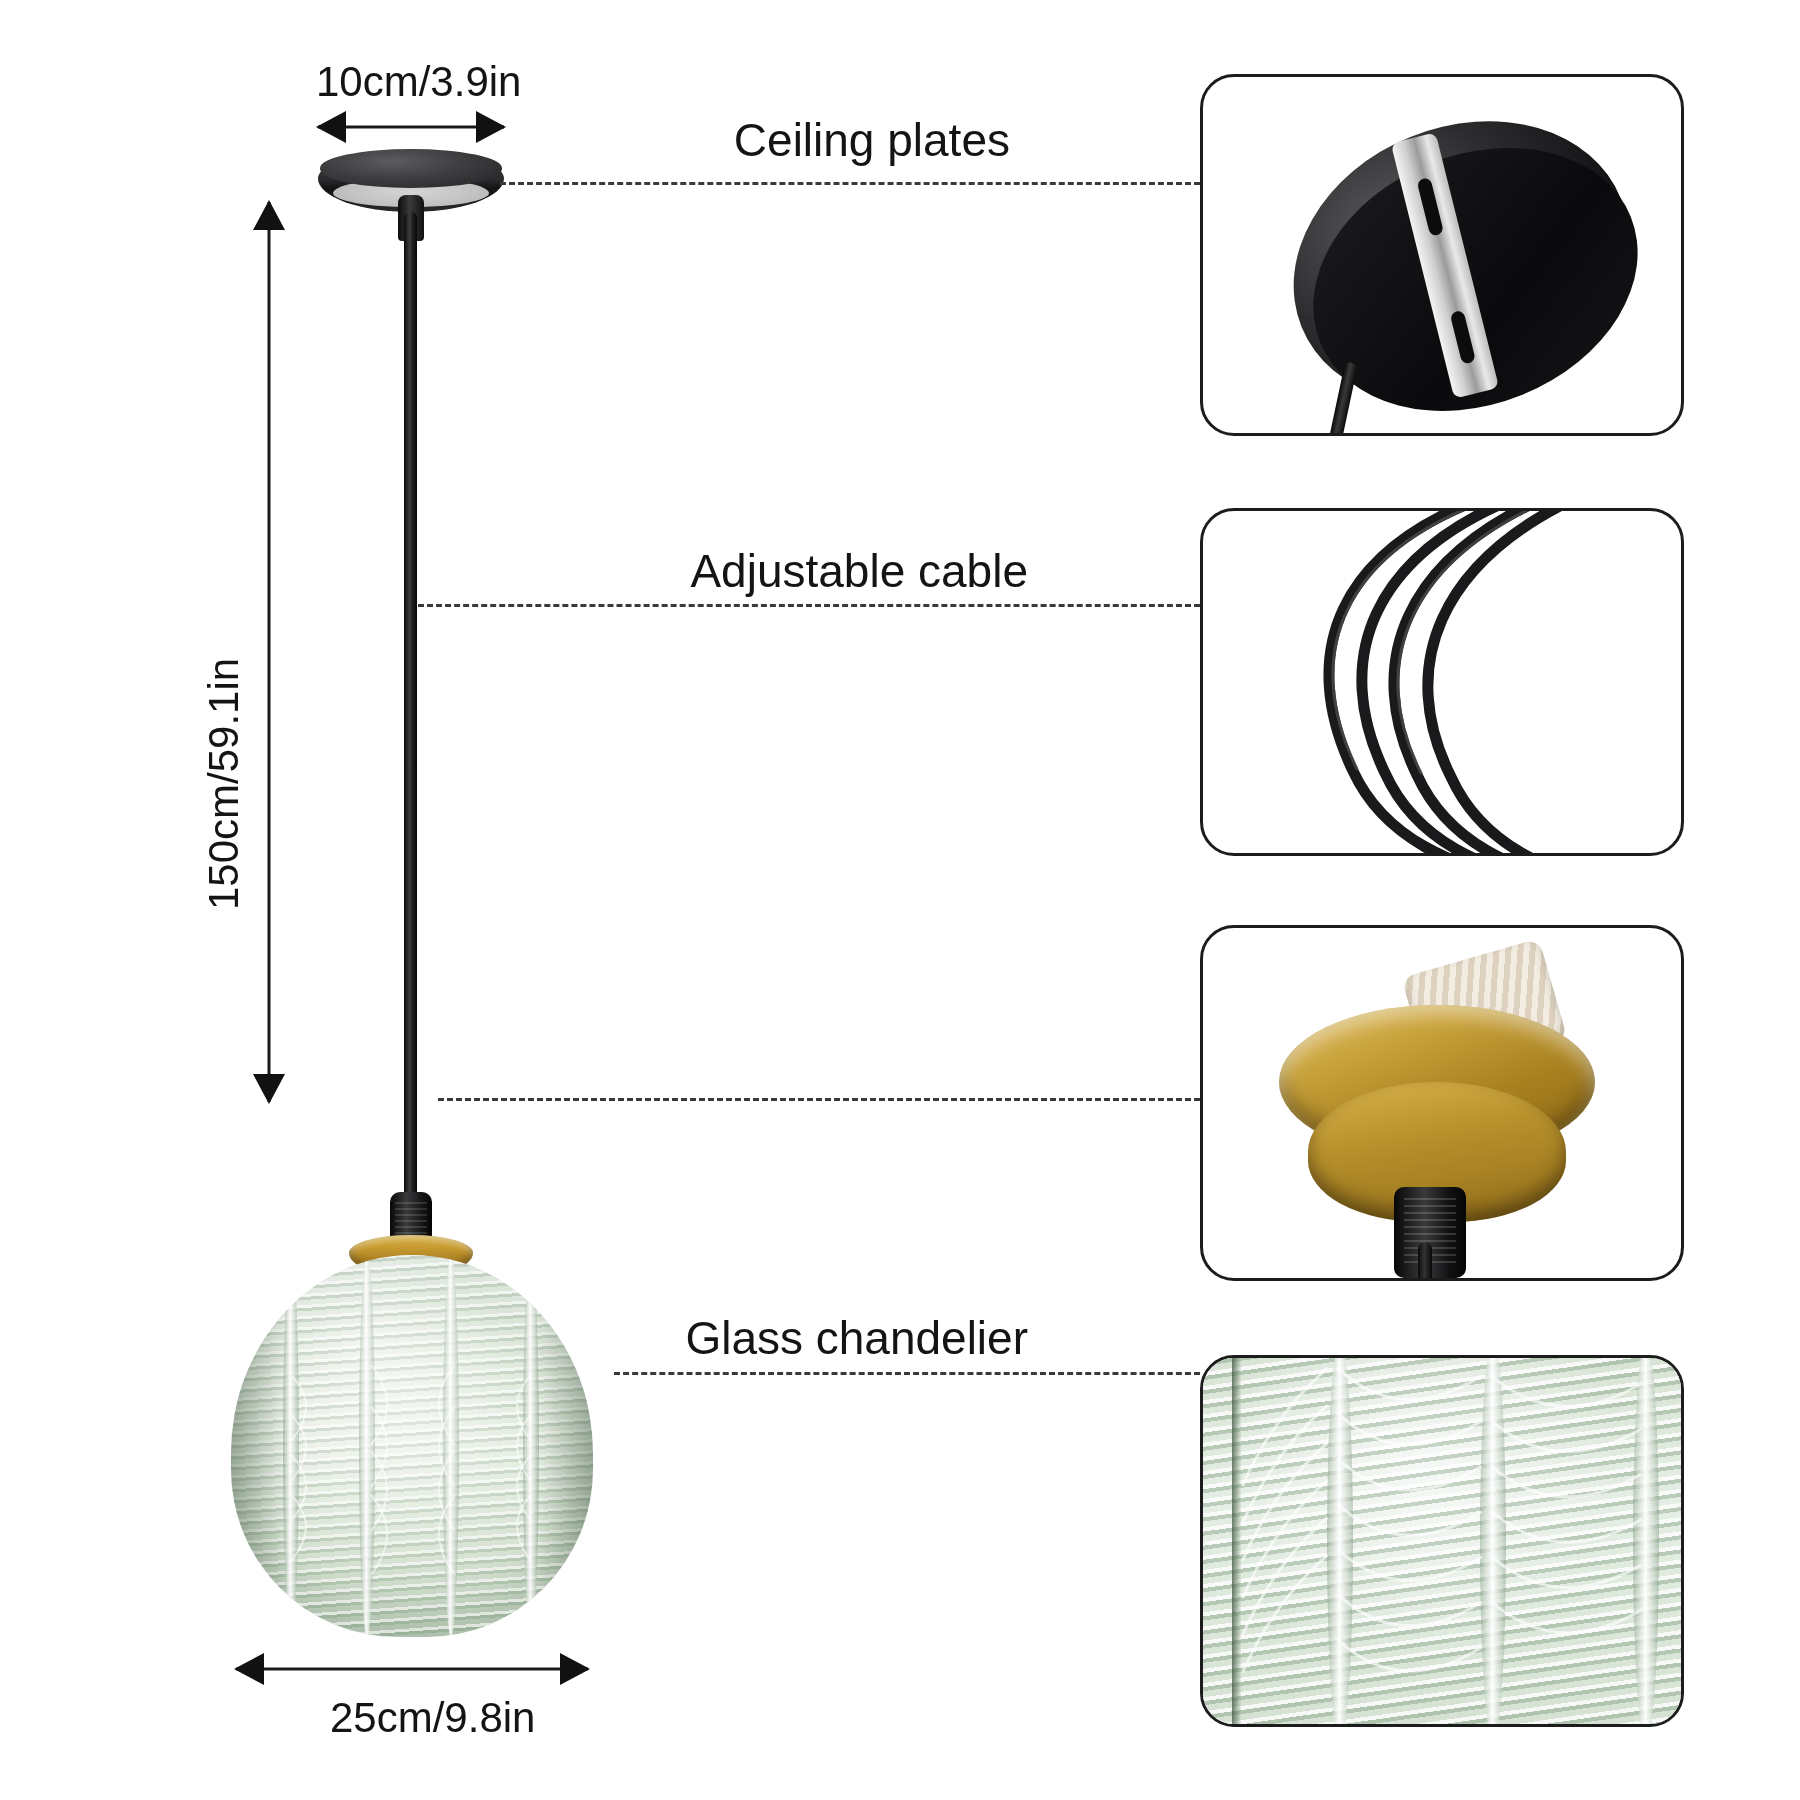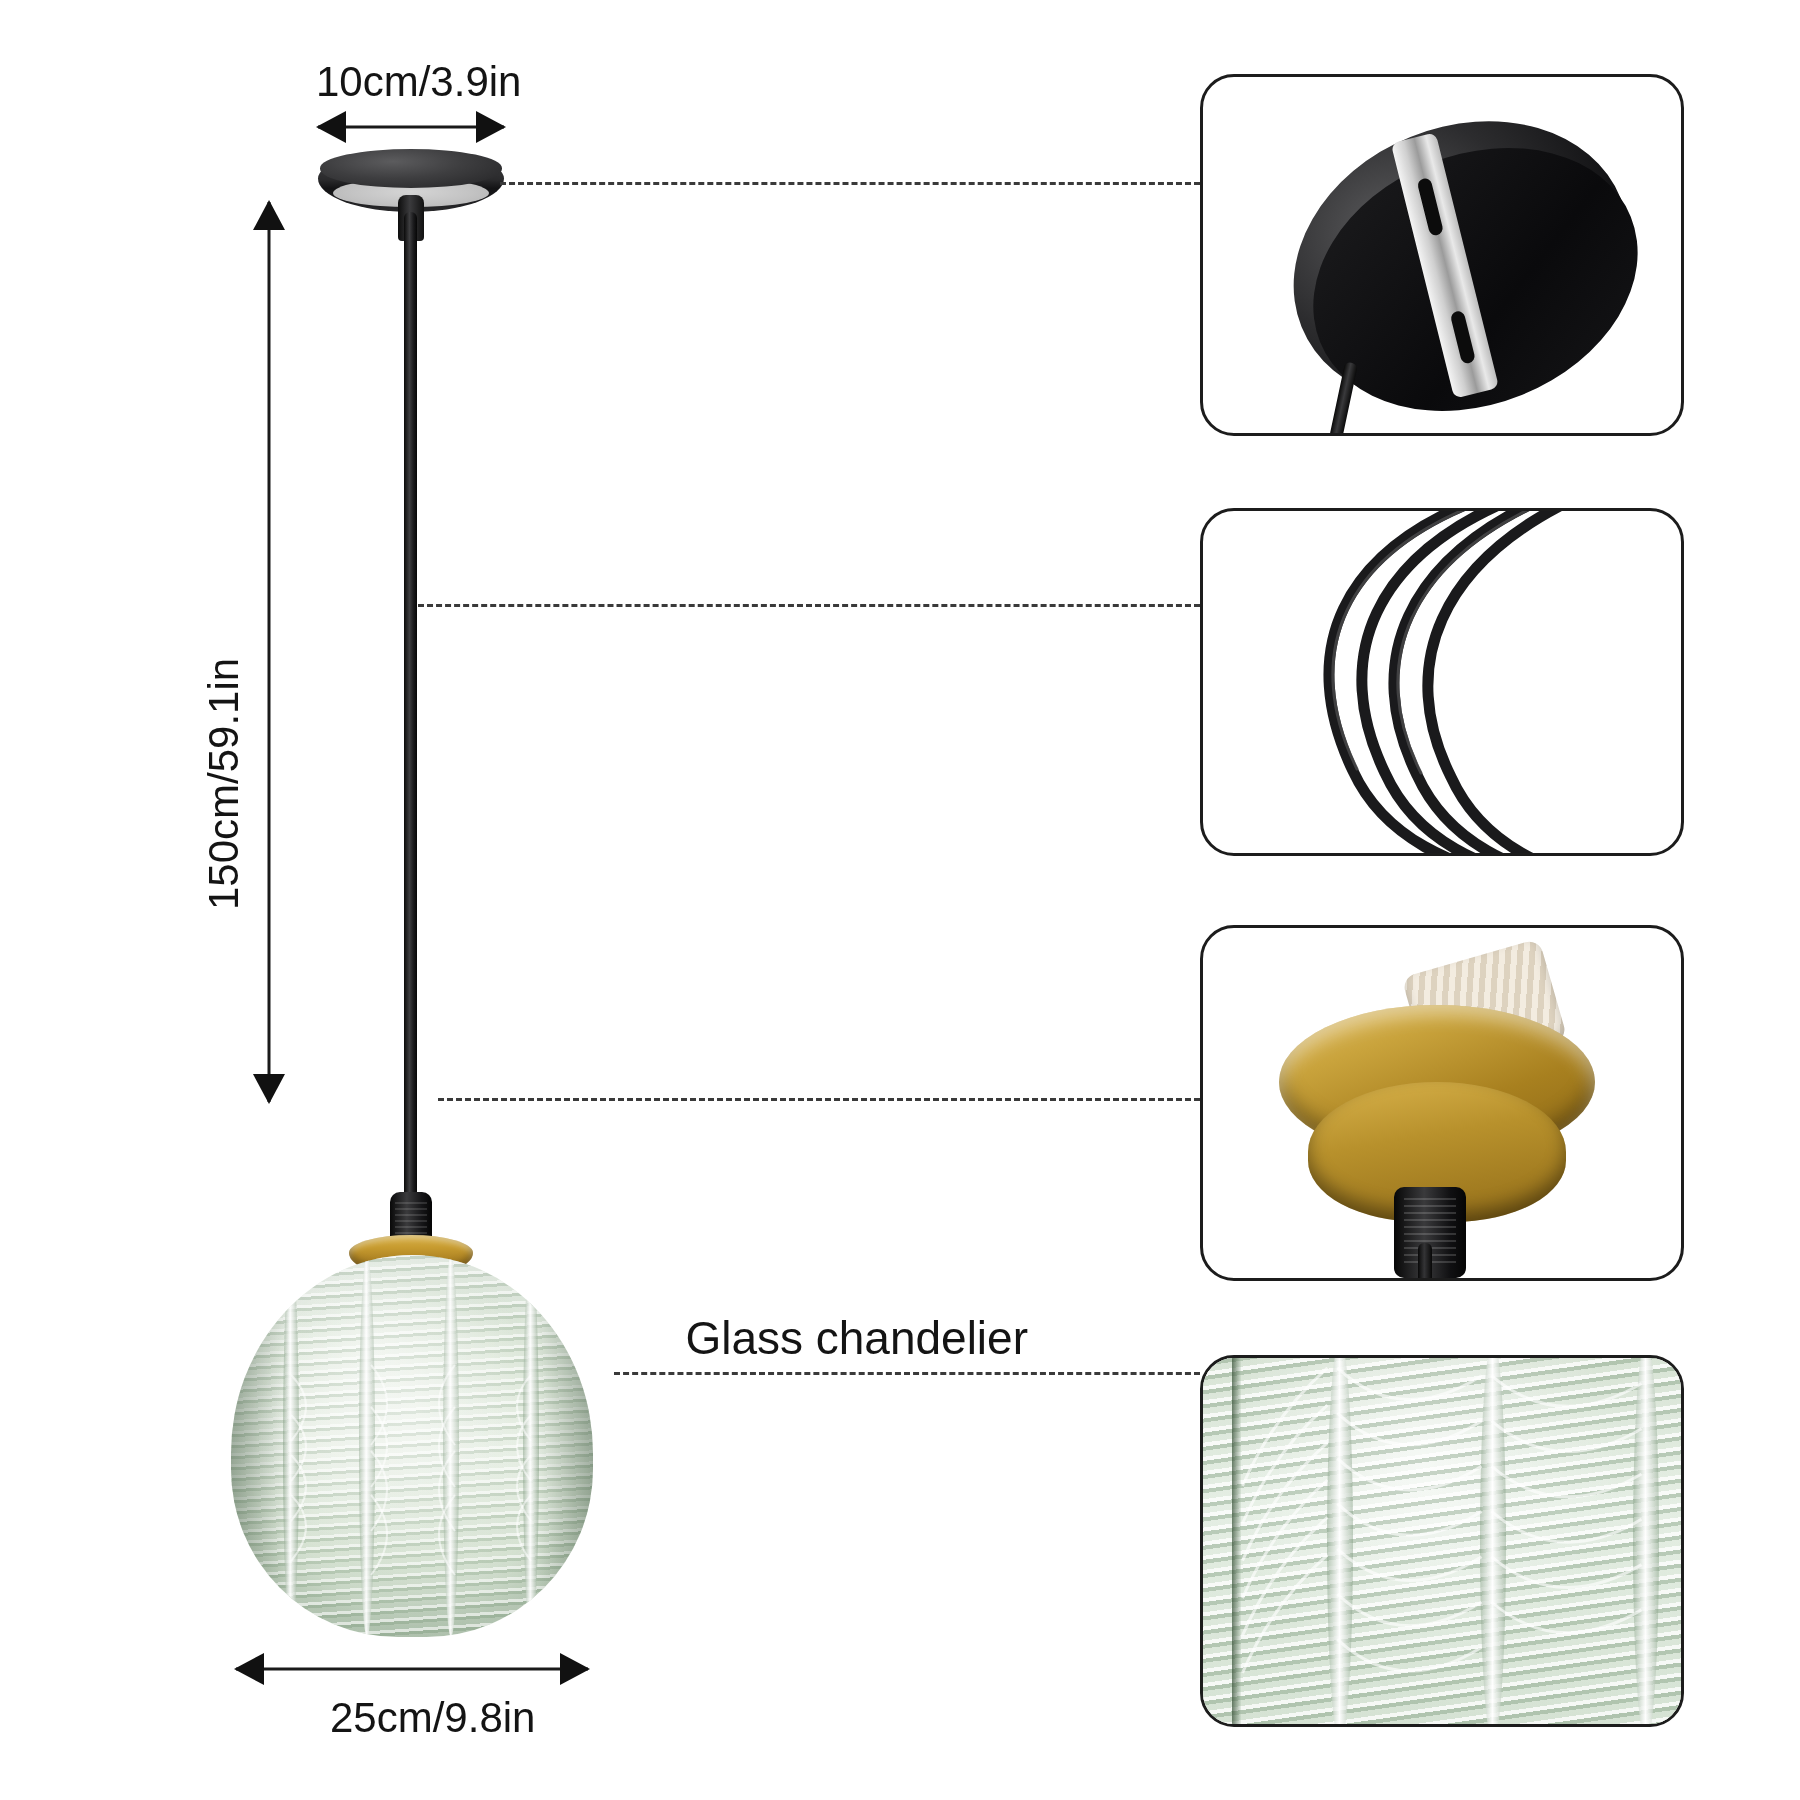--- a/index.html
+++ b/index.html
@@ -323,22 +323,24 @@
     </div>
   </div>
 
   <div class="arrow-h" style="left:236px; top:1652px; width:352px; height:34px;">
     <div class="shaft"></div>
     <div class="head left"></div>
     <div class="head right"></div>
   </div>
   <div class="dim-label" style="left:330px; top:1694px;">25cm/9.8in</div>
 
+  <div class="callout-label" style="right:790px; top:112px;">Ceiling plates</div>
   <div class="leader" style="left:500px; top:182px; width:700px;"></div>
 
+  <div class="callout-label" style="right:772px; top:543px;">Adjustable cable</div>
   <div class="leader" style="left:418px; top:604px; width:782px;"></div>
 
   <div class="leader" style="left:438px; top:1098px; width:762px;"></div>
 
   <div class="callout-label" style="right:772px; top:1310px;">Glass chandelier</div>
   <div class="leader" style="left:614px; top:1372px; width:586px;"></div>
 
   <div class="panel" style="left:1200px; top:74px; width:484px; height:362px;">
     <div class="p1-disc"></div>
     <div class="p1-rim"></div>

